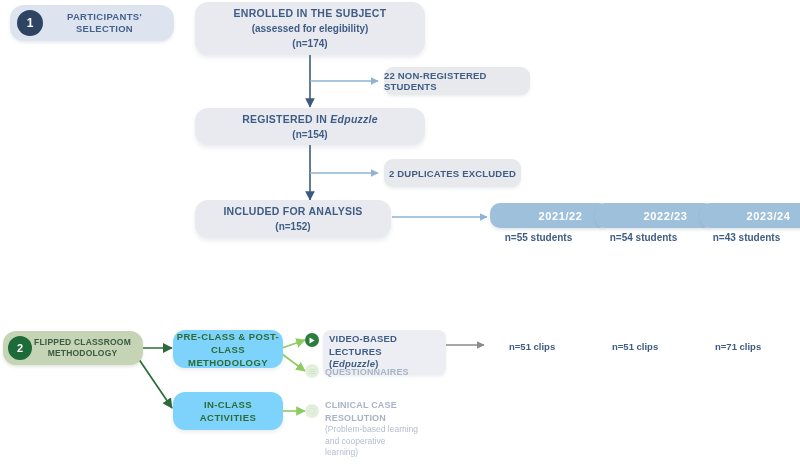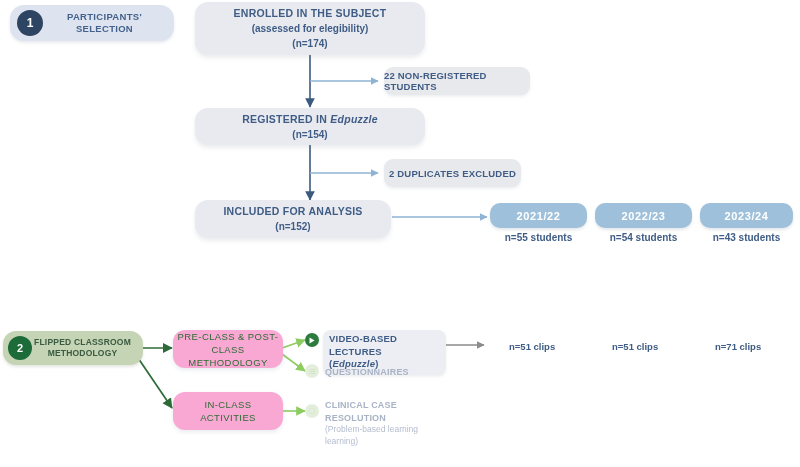--- a/index.html
+++ b/index.html
@@ -103,20 +103,21 @@
     background: #9fc0da;
     border-radius: 10px;
     box-shadow: 0 2px 3px rgba(120,140,165,0.2);
     display: flex;
     align-items: center;
     justify-content: center;
     color: #ffffff;
     font-size: 11px;
     font-weight: bold;
     letter-spacing: 0.6px;
+    padding-left: 22px;
   }
   .year-caption {
     color: #3f5c85;
     font-size: 10px;
     font-weight: bold;
     text-align: center;
   }
 
   
   .stage-badge-green {
@@ -146,30 +147,30 @@
     flex: 1;
     text-align: center;
     color: #3a5a41;
     font-size: 8.5px;
     font-weight: bold;
     letter-spacing: 0.2px;
     line-height: 11px;
   }
 
   .green-box {
-    background: #f9a8d4;
+    background: #7dd3fc;
     border-radius: 12px;
     box-shadow: 0 2px 4px rgba(120,130,150,0.16);
     display: flex;
     align-items: center;
     justify-content: center;
     text-align: center;
     color: #2d6b33;
     font-size: 9.5px;
-    font-weight: normal;
+    font-weight: bold;
     letter-spacing: 0.4px;
     line-height: 13px;
   }
 
   .act-box {
     background: #eceef3;
     border-radius: 8px;
     padding: 3px 7px 4px 6px;
     box-shadow: 0 2px 3px rgba(120,130,150,0.13);
   }
@@ -362,20 +363,21 @@
 
   <div class="abs icon-circle icon-muted" style="left:305px;top:404px;">
     <svg width="8" height="8" viewBox="0 0 8 8">
       <circle cx="4" cy="4" r="3" fill="none" stroke="#d8ead0" stroke-width="1"></circle>
     </svg>
   </div>
   <div class="abs" style="left:325px;top:399px;width:150px;">
     <div class="act-title-muted">CLINICAL CASE</div>
     <div class="act-title-muted">RESOLUTION</div>
     <div class="act-sub-muted">(Problem-based learning</div>
+    <div class="act-sub-muted">and cooperative</div>
     <div class="act-sub-muted">learning)</div>
   </div>
 
   <div class="abs clip-count" style="left:509px;top:341px;">
     <span>n=51 clips</span>
   </div>
   <div class="abs clip-count" style="left:612px;top:341px;">
     <span>n=51 clips</span>
   </div>
   <div class="abs clip-count" style="left:715px;top:341px;">

